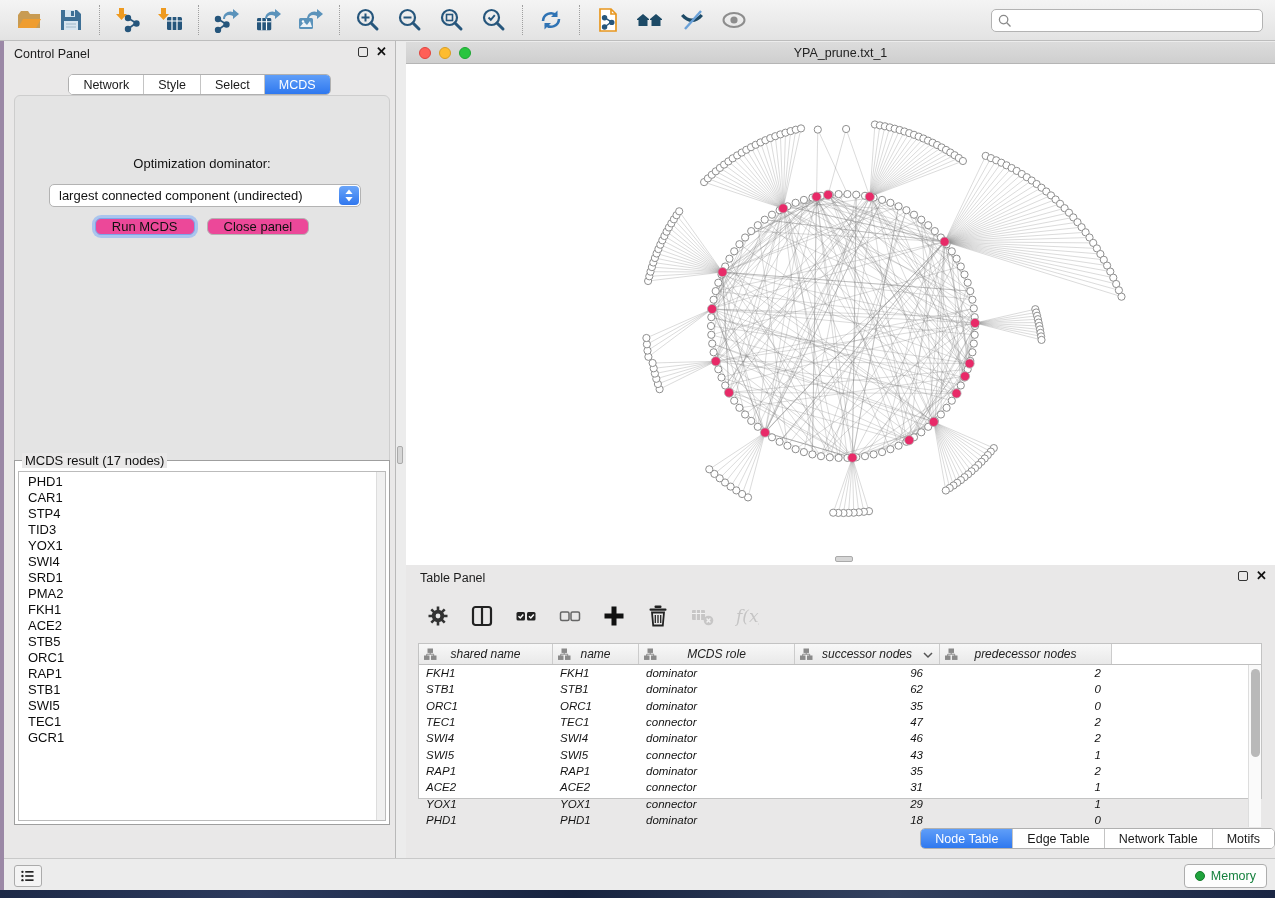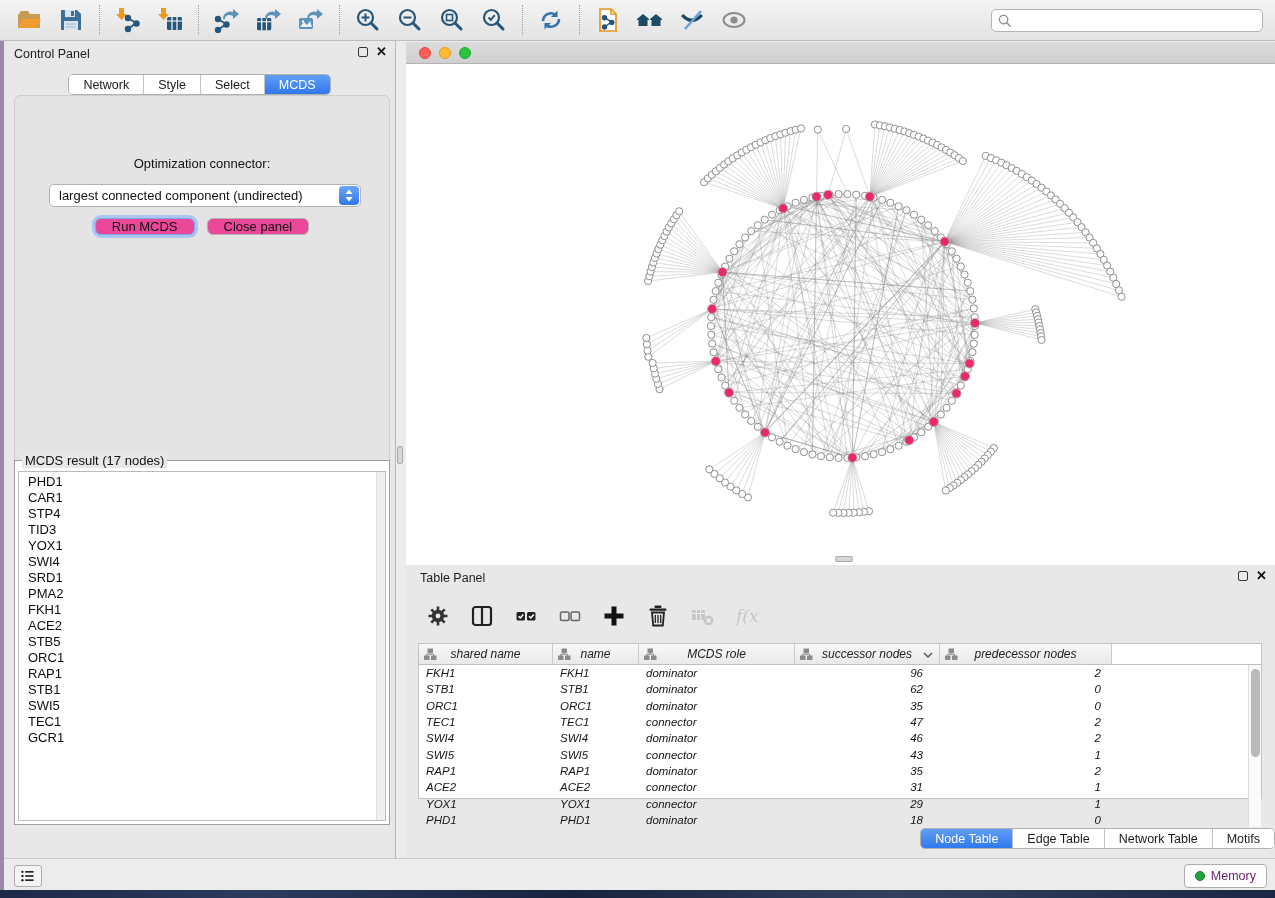--- a/index.html
+++ b/index.html
@@ -98,21 +98,21 @@
   #grip-h{position:absolute;left:835px;top:556px;width:18px;height:6px;background:#d6d6d6;
     border:1px solid #aaa;border-radius:2px;}
 
   
   #status-bar{position:absolute;left:4px;top:858px;width:1271px;height:32px;background:#ececec;
     border-top:1px solid #c9c9c9;}
   #status-list-btn{position:absolute;left:10px;top:6px;width:28px;height:22px;background:#f4f4f4;
     border:1px solid #ababab;border-radius:3px;display:flex;align-items:center;justify-content:center;}
   #status-list-btn svg{width:18px;height:18px;}
   #memory-btn{position:absolute;right:8px;top:5px;height:24px;background:#fdfdfd;border:1px solid #adadad;
-    border-radius:4px;display:flex;align-items:center;gap:6px;padding:0 10px;font-size:12.5px;color:#701a75;}
+    border-radius:4px;display:flex;align-items:center;gap:6px;padding:0 10px;font-size:12.5px;color:#15803d;}
   #memory-dot{width:10px;height:10px;border-radius:50%;background:#1fa33c;border:1px solid #157a2c;}
 </style>
 </head>
 <body>
 
 <div id="screen">
 
   <div id="toolbar">
     <div id="toolbar-icons" style="display:flex;align-items:center;">
         <div class="tool">
@@ -274,21 +274,21 @@
     </div>
     <div id="cp-tabs">
         <div class="seg">
           <div class="tab">Network</div>
           <div class="tab">Style</div>
           <div class="tab">Select</div>
           <div class="tab active">MCDS</div>
         </div>
       </div>
     <div id="cp-content">
-      <div id="opt-label">Optimization connector:</div>
+      <div id="opt-label">Optimization dominator:</div>
       <div id="opt-select">
         <span>largest connected component (undirected)</span>
         <span id="opt-stepper">
           <svg width="12" height="15" viewBox="0 0 12 15">
             <path d="M6 1.5l3.6 4.6H2.4z" fill="#fff"></path>
             <path d="M6 13.5L2.4 8.9h7.2z" fill="#fff"></path>
           </svg>
         </span>
       </div>
       <div id="cp-buttons">
@@ -321,20 +321,21 @@
         <div class="list-scroll"></div>
       </div>
     </fieldset>
   </div>
 
   <div id="network-panel">
     <div id="net-titlebar">
       <span class="tl" style="left:13px;background:#ff5f57;border:1px solid #e0443e;"></span>
       <span class="tl" style="left:33px;background:#febc2e;border:1px solid #d89e24;"></span>
       <span class="tl" style="left:53px;background:#29c53f;border:1px solid #1ea634;"></span>
+      <div id="net-title">YPA_prune.txt_1</div>
     </div>
     <div id="net-canvas"><svg width="867" height="501" viewBox="0 0 867 501">
           <g stroke="#777777" stroke-opacity="0.38" stroke-width="0.7">
             <line x1="377.1" y1="144.4" x2="568.7" y2="270.8"></line>
             <line x1="377.1" y1="144.4" x2="561.7" y2="305.3"></line>
             <line x1="377.1" y1="144.4" x2="566.4" y2="235.7"></line>
             <line x1="377.1" y1="144.4" x2="389.6" y2="138.8"></line>
             <line x1="377.1" y1="144.4" x2="306.2" y2="244.4"></line>
             <line x1="377.1" y1="144.4" x2="328.2" y2="336.7"></line>
             <line x1="377.1" y1="144.4" x2="309.7" y2="296.9"></line>

